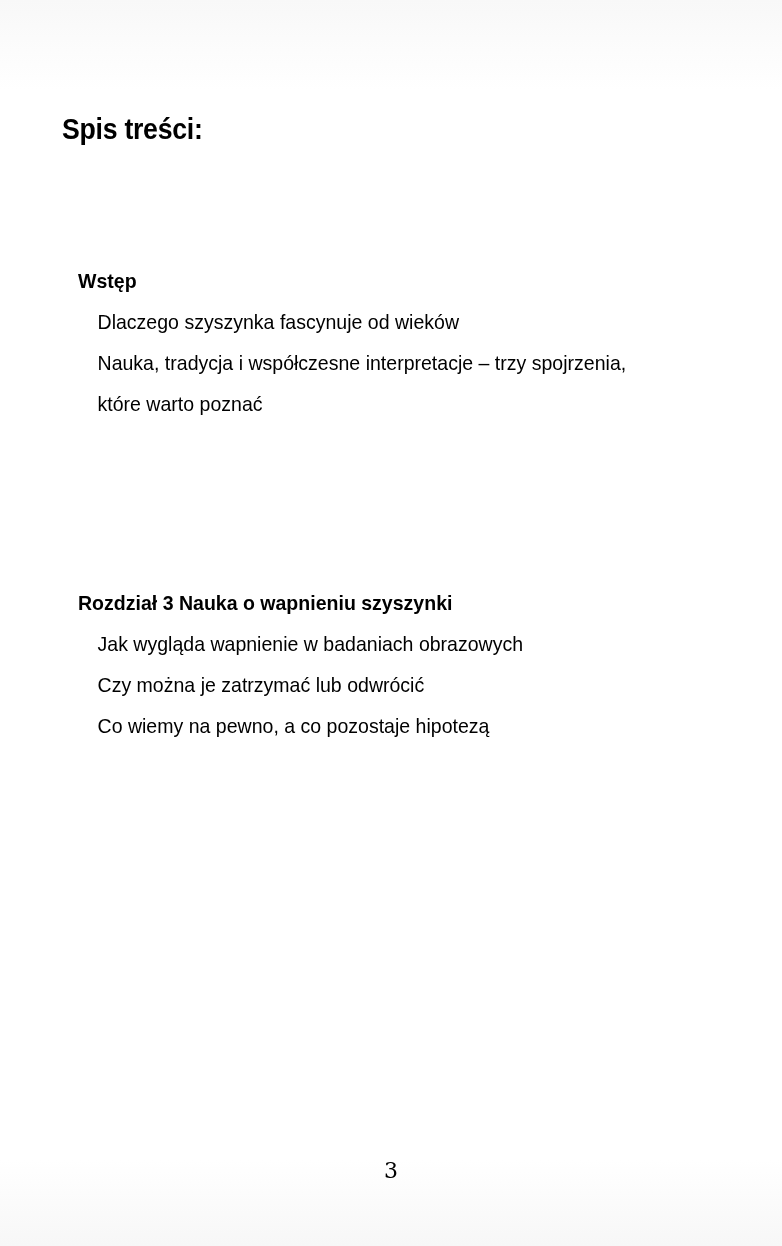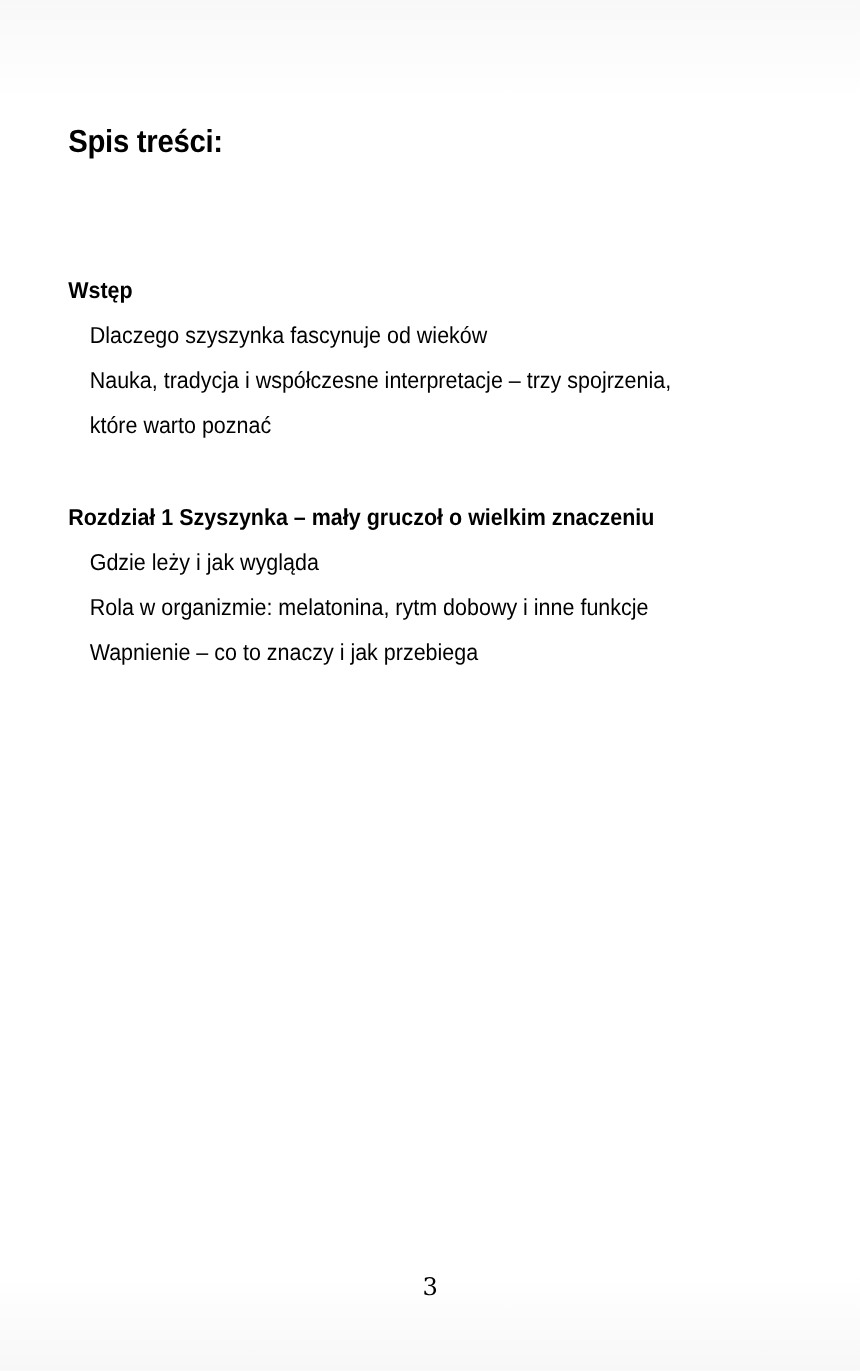--- a/index.html
+++ b/index.html
@@ -11,21 +11,21 @@
     position:relative;
   }
   .page { position:absolute; left:0; top:0; width:782px; height:1246px; }
   .title {
     position:absolute; left:62px; top:113px;
     font-size:29px; font-weight:bold; letter-spacing:-0.3px;
     transform: scaleX(0.92); transform-origin:left;
     margin:0;
   }
   .toc { position:absolute; left:62px; top:250px; width:700px; }
-  .section { margin:0; }
+  .section { margin:16px; }
   .chapter {
     font-size:21px; font-weight:bold; height:41px; line-height:30px;
     white-space:nowrap; transform: scaleX(0.93); transform-origin:left;
   }
   .entry {
     font-size:21px; height:41px; line-height:30px; padding-left:21px;
     white-space:nowrap; transform: scaleX(0.93); transform-origin:left;
   }
   .gap { height:42px; }
   .page-number {
@@ -42,26 +42,26 @@
   <div class="toc">
 
     <div class="section">
       <div class="chapter">Wstęp</div>
       <div class="entry">Dlaczego szyszynka fascynuje od wieków</div>
       <div class="entry">Nauka, tradycja i współczesne interpretacje – trzy spojrzenia,</div>
       <div class="entry">które warto poznać</div>
     </div>
     <div class="gap"></div>
 
-    <div class="section">
-      <div class="chapter">Rozdział 1 Szyszynka – mały gruczoł o wielkim znaczeniu</div>
-      <div class="entry">Gdzie leży i jak wygląda</div>
-      <div class="entry">Rola w organizmie: melatonina, rytm dobowy i inne funkcje</div>
-      <div class="entry">Wapnienie – co to znaczy i jak przebiega</div>
-    </div>
     <div class="gap"></div>
 
     <div class="gap"></div>
 
+    <div class="section">
+      <div class="chapter">Rozdział 3 Nauka o wapnieniu szyszynki</div>
+      <div class="entry">Jak wygląda wapnienie w badaniach obrazowych</div>
+      <div class="entry">Czy można je zatrzymać lub odwrócić</div>
+      <div class="entry">Co wiemy na pewno, a co pozostaje hipotezą</div>
+    </div>
   </div>
 
   <div class="page-number">3</div>
 </div>
 
 </body></html>

